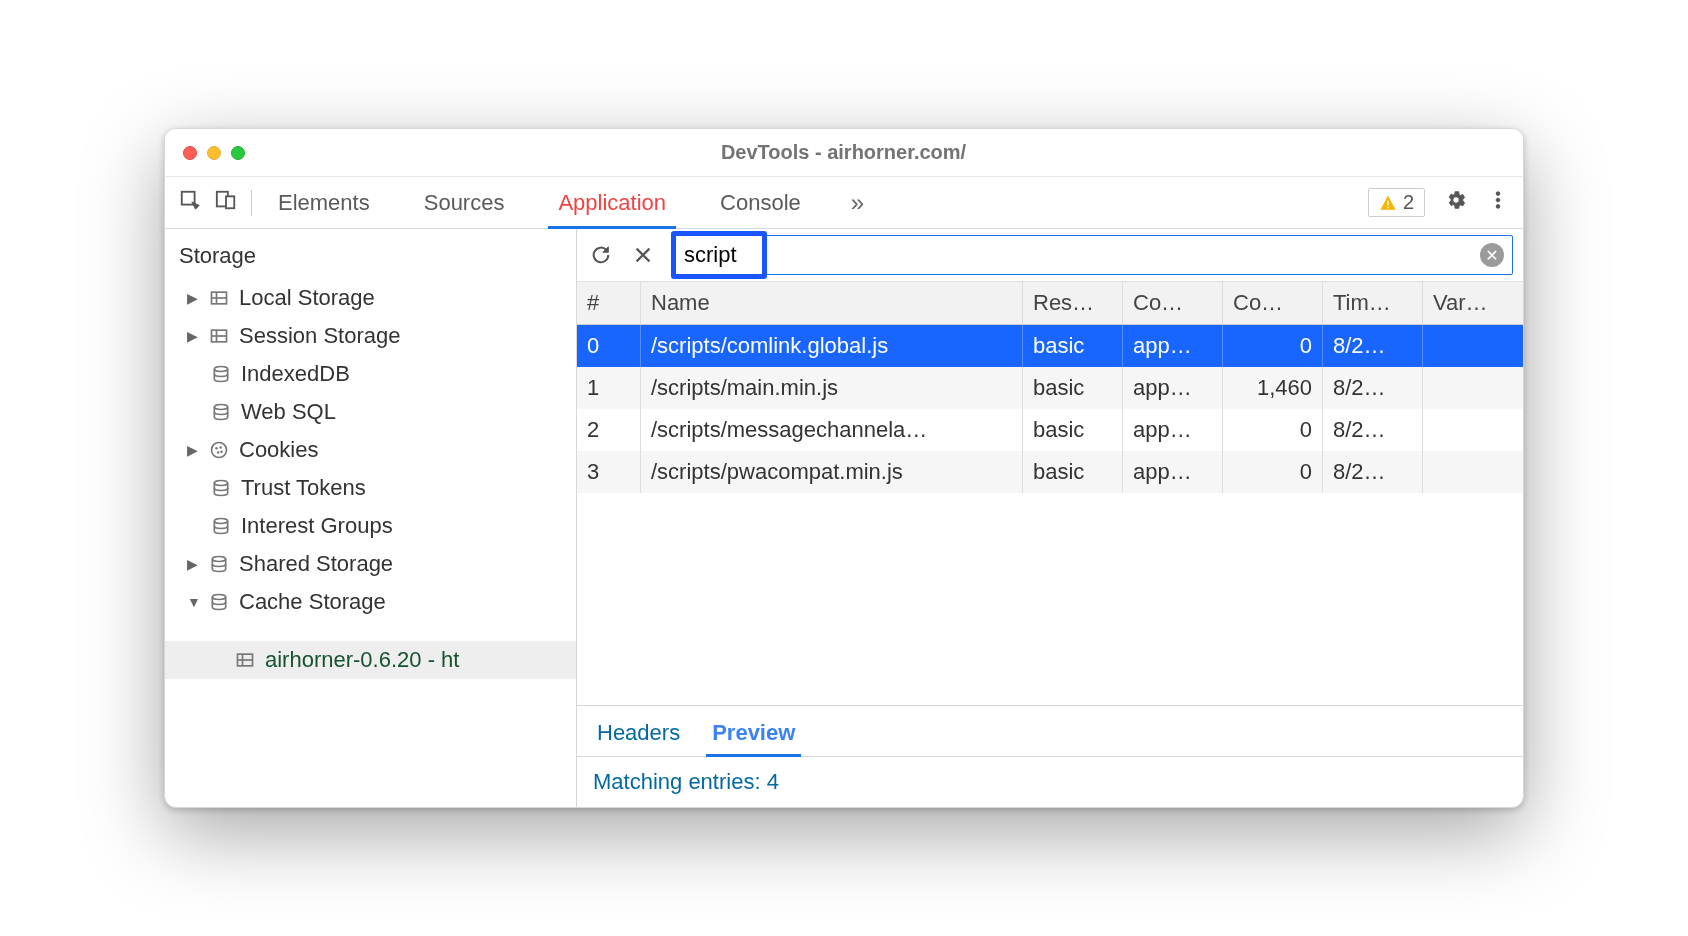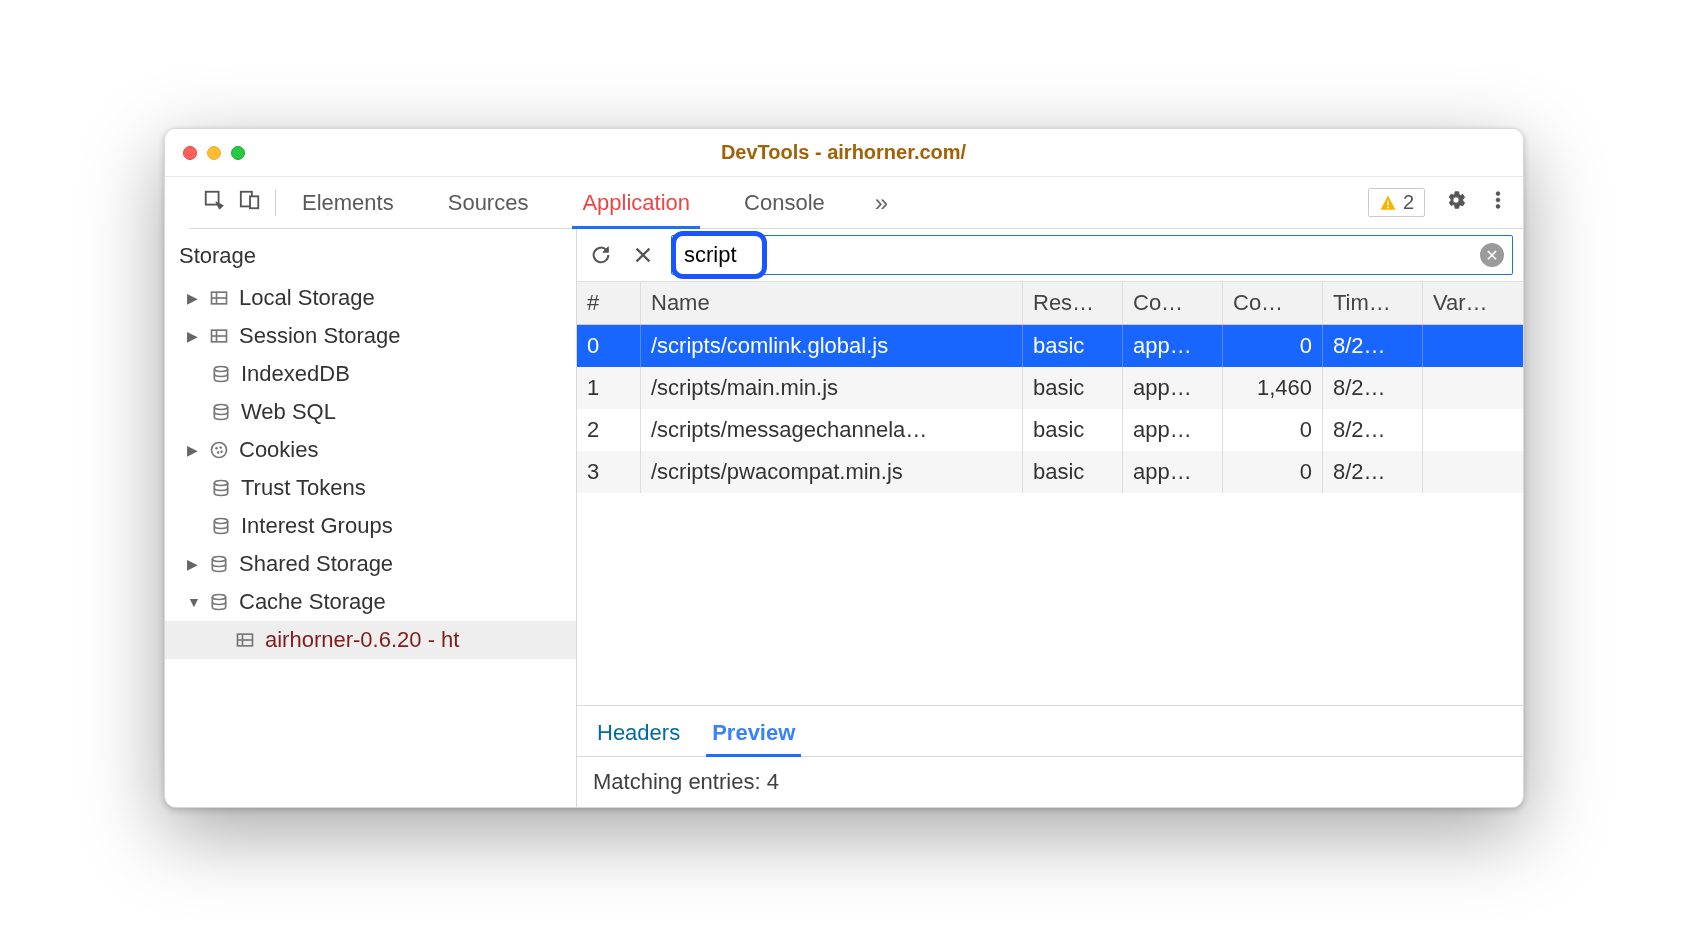--- a/index.html
+++ b/index.html
@@ -40,34 +40,33 @@
   .dot { width: 14px; height: 14px; border-radius: 50%; }
   .dot.red { background: #ff5f57; border:1px solid #e1483f; }
   .dot.yellow { background: #ffbd2e; border:1px solid #deb047; }
   .dot.green { background: #28c840; border:1px solid #1fab2f; }
   .titlebar-title {
     position: absolute;
     left: 0; right: 1px;
     text-align: center;
     font-weight: 600;
     font-size: 20px;
-    color: #a16207;
+    color: #737373;
     pointer-events: none;
   }
   
   .toolbar {
     height: 52px;
     display: flex;
     align-items: center;
     border-bottom: 1px solid #d8d8d8;
     padding: 0 14px;
     gap: 2px;
     font-size: 22px;
     color: #5a5a5a;
-    margin-left: 24px;
   }
   .toolbar .left-icons { display:flex; align-items:center; gap:14px; }
   .toolbar .divider { width:1px; height:26px; background:#ccc; margin:0 12px; }
   .tabs { display:flex; align-items:center; gap: 46px; flex: 1; margin-left: 8px;}
   .tab { color:#5a5a5a; cursor:pointer; padding: 10px 4px; position:relative; }
   .tab.active { color:#ef4444; }
   .tab.active::after {
     content:""; position:absolute; left:-6px; right:-6px; bottom:-3px;
     height:3px; background:#1a73e8;
   }
@@ -88,37 +87,37 @@
     padding-top: 6px;
   }
   .sidebar h4 { font-size:22px; font-weight:400; color:#333; padding:8px 14px 10px 14px; }
   .tree-item {
     display:flex; align-items:center; gap:10px; padding:6px 10px 6px 22px;
     font-size:22px; color:#333; white-space:nowrap; overflow:hidden;
     cursor:pointer;
   }
   .tree-item .arrow { width:12px; display:inline-block; color:#666; font-size:14px;}
   .tree-item.child { padding-left: 46px; }
-  .tree-item.grandchild { padding-left: 70px; background:#eeeeee; color:#7f1d1d;}
+  .tree-item.grandchild { padding-left: 70px; background:#eeeeee; color:#14532d;margin-top:20px;}
   .tree-item svg { width:20px; height:20px; fill:#777; }
   .content { flex:1; display:flex; flex-direction:column; min-width:0;}
   
   .filterbar {
     display:flex; align-items:center; gap:14px;
     padding: 6px 10px;
     border-bottom: 1px solid #e0e0e0;
   }
   .filterbar .iconbtn { width:28px; height:28px; display:flex; align-items:center; justify-content:center; color:#555; cursor:pointer;}
   .search-wrap {
     flex:1; display:flex; align-items:center;
     border:1px solid #1a73e8; border-radius:2px; height:40px;
     padding: 0 8px 0 0;
   }
   .search-highlight {
-    border:5px solid #1a55ff; border-radius:12px;
+    border:5px solid #1a55ff; border-radius:3px;
     padding: 0px 8px; margin:-1px 6px -1px -1px;
     height: 48px; display:flex; align-items:center;
   }
   .search-input {
     border:none; outline:none; font-size:22px; width: 70px;
   }
   .search-rest { flex:1; }
   .clear-circle {
     width:24px; height:24px; border-radius:50%; background:#9b9b9b; color:#fff;
     display:flex; align-items:center; justify-content:center; font-size:16px; cursor:pointer;
@@ -138,21 +137,21 @@
   .trow.selected { background:#1866ff; color:#fff; }
   .trow.selected .td { color:#fff; border-right-color: rgba(255,255,255,0.25);}
   .td.num { text-align:right; }
   .tbody { flex:0 0 auto; }
   .table .filler { flex:1; background:#fff; }
   
   .bottom-tabs { display:flex; gap:28px; padding: 8px 18px 0 18px; border-bottom:1px solid #d8d8d8;}
   .btab { font-size:22px; color:#0369a1; padding:6px 2px 10px 2px; cursor:pointer; position:relative;}
   .btab.active { color:#3b82f6;font-weight:bold; }
   .btab.active::after { content:""; position:absolute; left:-4px; right:-4px; bottom:-1px; height:3px; background:#1a73e8;}
-  .status { padding:12px 16px; font-size:22px; color:#404040; }
+  .status { padding:12px 16px; font-size:22px; color:#0369a1; }
   
   .iconbtn svg { width:22px; height:22px; fill:#555; stroke:#555;}
 </style>
 </head>
 <body>
 
 <div class="window">
 
   <div class="titlebar">
     <div class="traffic-lights">

